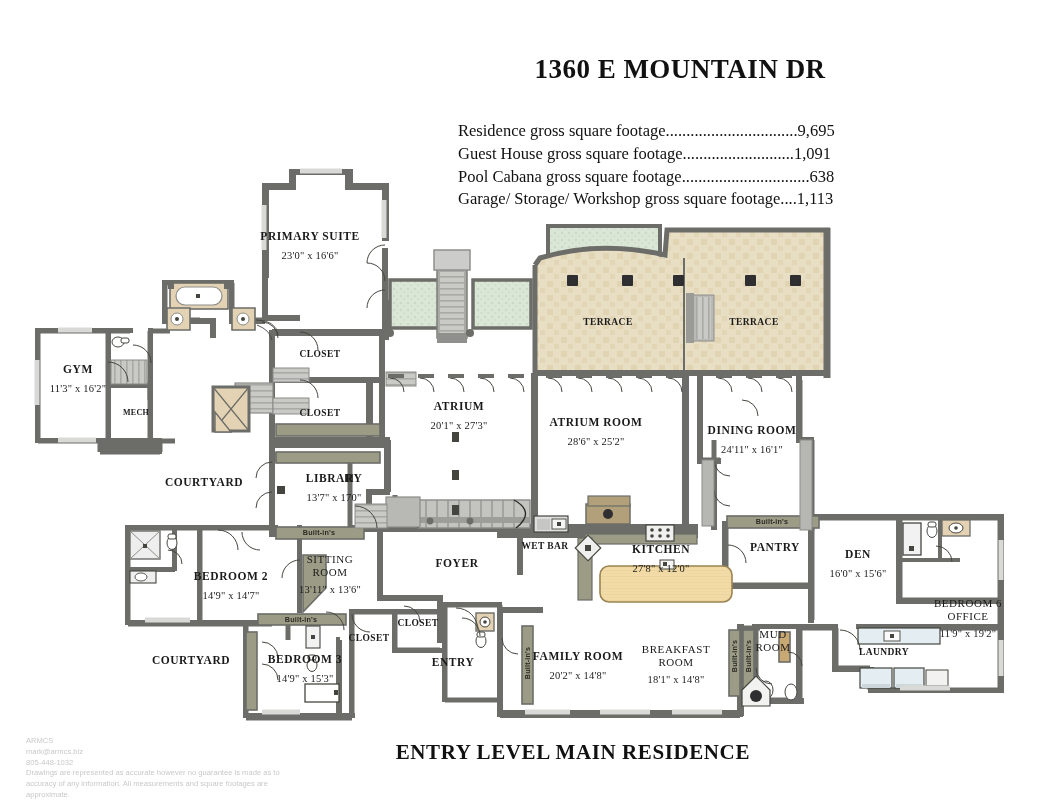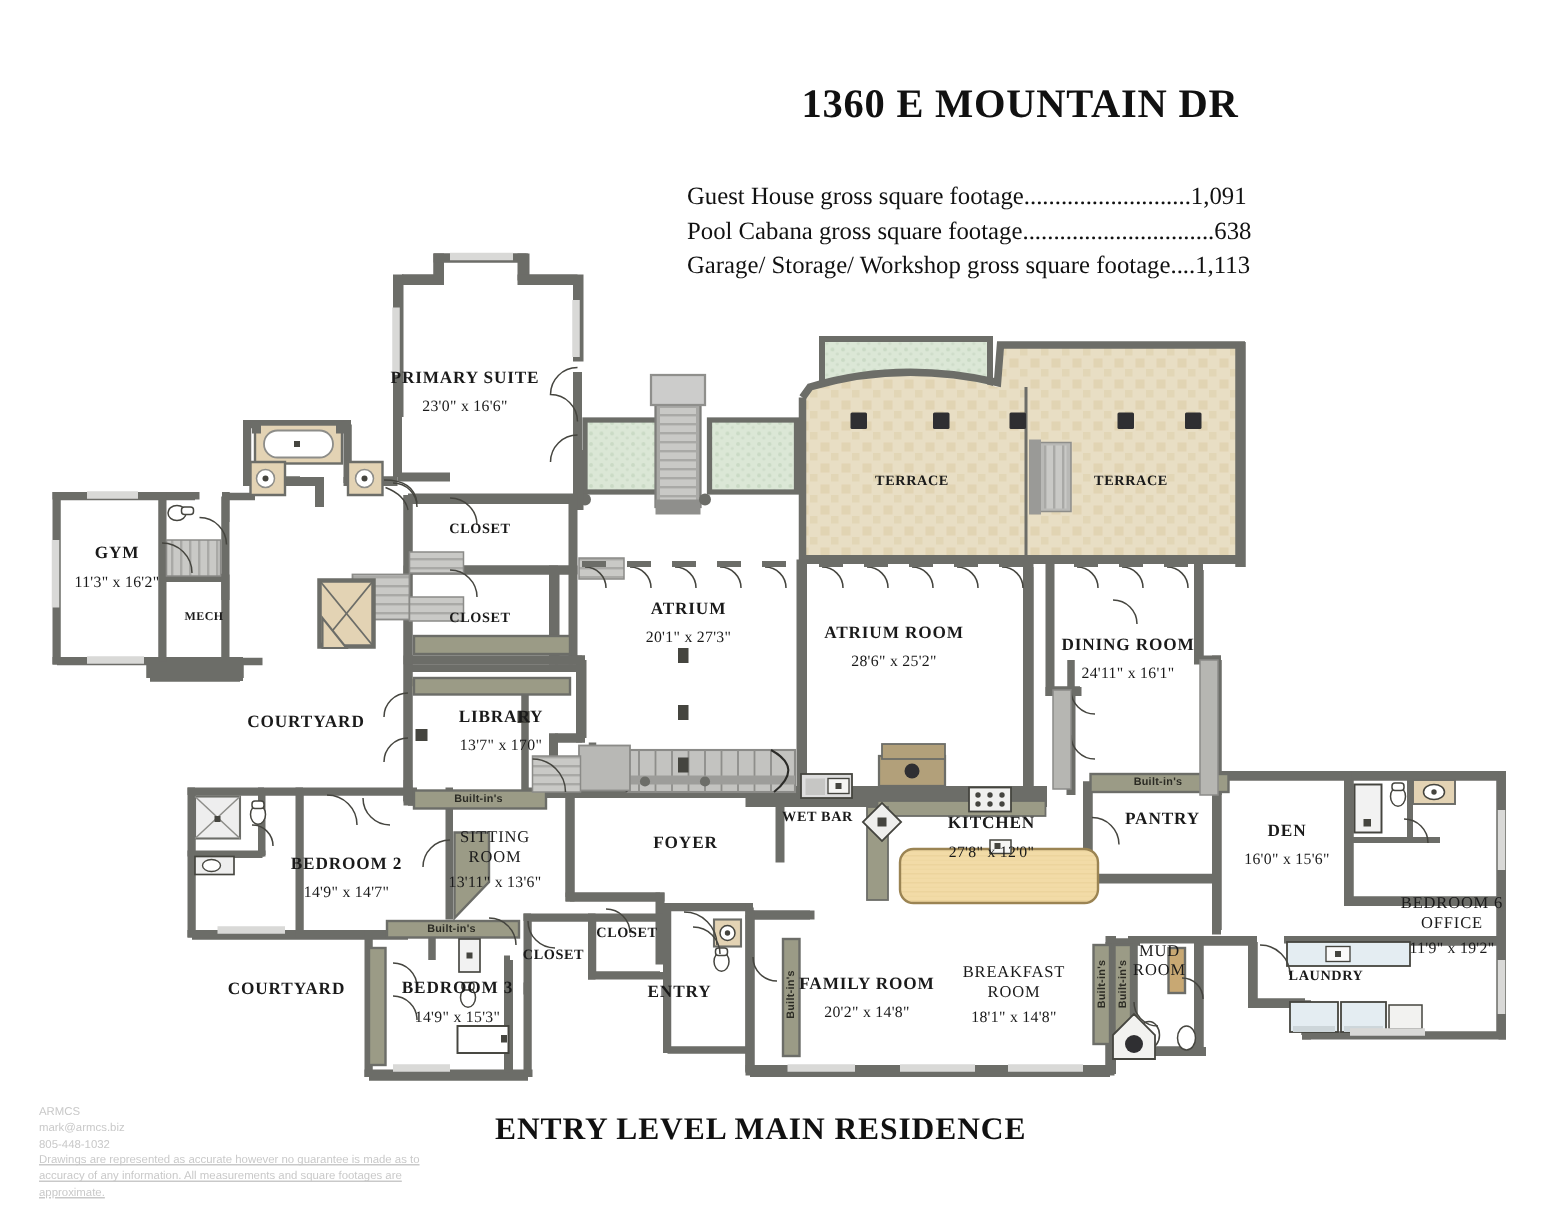--- a/index.html
+++ b/index.html
@@ -29,36 +29,39 @@
   .lbl .dim{font-size:10.5px;letter-spacing:.2px;}
   .lbl.sm .nm{font-size:9.5px;letter-spacing:.4px;}
   .lbl.xs .nm{font-size:8px;letter-spacing:.3px;margin-top:38px;}
 
   .bi{position:absolute;font-size:7.2px;font-weight:bold;color:#2b2b24;
       letter-spacing:.2px;transform:translate(-50%,-50%);white-space:nowrap;
       font-family:"Liberation Sans", sans-serif;pointer-events:none;}
   .bi.vert{transform:translate(-50%,-50%) rotate(-90deg);}
 
   
-  #caption{position:absolute;left:330px;top:740px;width:420px;text-align:left;
+  #caption{position:absolute;left:330px;top:740px;width:420px;text-align:right;
            font-size:21px;font-weight:bold;letter-spacing:.6px;
            font-family:"Liberation Serif", serif;white-space:nowrap;}
   #credits{position:absolute;left:26px;top:736px;width:265px;color:#c9c9c9;
            font-family:"Liberation Sans", sans-serif;font-size:7.6px;line-height:1.42;}
   #credits div{white-space:nowrap;}
-  #credits .wrap{white-space:normal;text-decoration:underline;}
+  #credits .wrap{white-space:normal;}
 </style>
 </head>
 <body>
 
 <div id="header">
   <div class="tline">1360 E MOUNTAIN DR</div>
 </div>
 
 <div id="sqft">
+  <div class="row">
+    <span>Residence gross square footage</span><span>................................</span><span>9,695</span>
+  </div>
   <div class="row">
     <span>Guest House gross square footage</span><span>...........................</span><span>1,091</span>
   </div>
   <div class="row">
     <span>Pool Cabana gross square footage</span><span>...............................</span><span>638</span>
   </div>
   <div class="row">
     <span>Garage/ Storage/ Workshop gross square footage</span><span>....</span><span>1,113</span>
   </div>
 </div>
@@ -596,21 +599,21 @@
     <rect x="452" y="470" width="7" height="10" fill="#45453f"></rect>
     <rect x="452" y="505" width="7" height="10" fill="#45453f"></rect>
 
     <rect x="345" y="474" width="8" height="8" fill="#45453f"></rect>
     <rect x="277" y="486" width="8" height="8" fill="#45453f"></rect>
   </g>
 </svg>
 </div>
 
 <div id="labels">
-  <div class="lbl" style="left:310px;top:261px">
+  <div class="lbl" style="left:310px;top:245px">
     <span class="nm">PRIMARY SUITE</span><br>
     <span class="dim">23'0" x 16'6"</span>
   </div>
   <div class="lbl" style="left:78px;top:378px">
     <span class="nm">GYM</span><br>
     <span class="dim">11'3" x 16'2"</span>
   </div>
   <div class="lbl xs" style="left:136px;top:410px">
     <span class="nm">MECH</span>
   </div>

